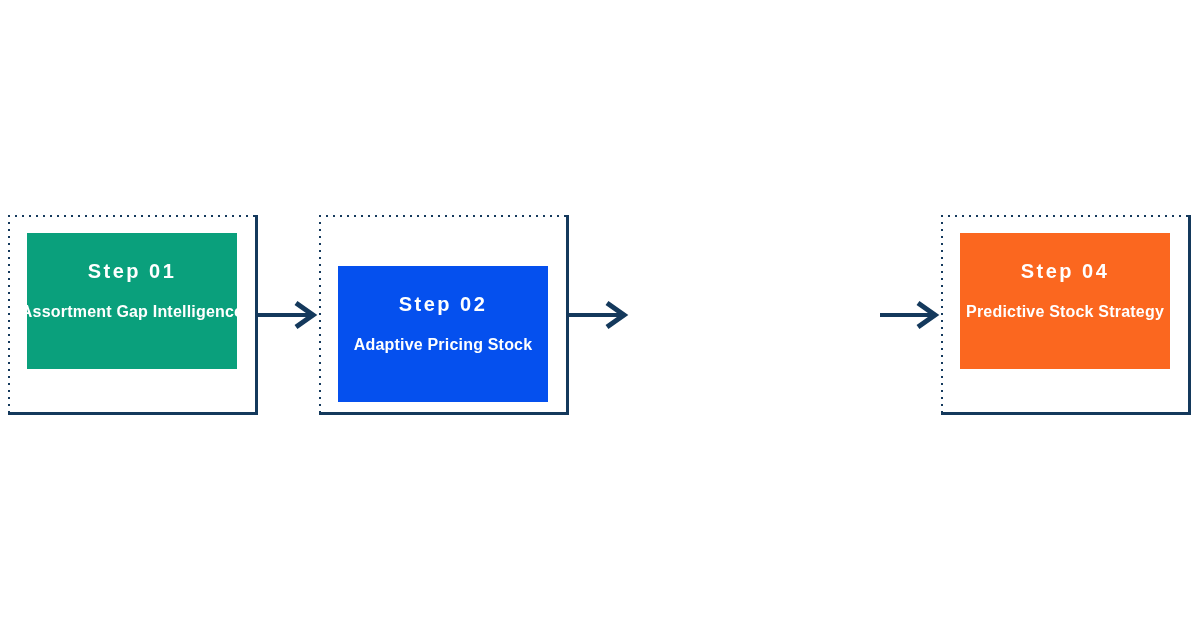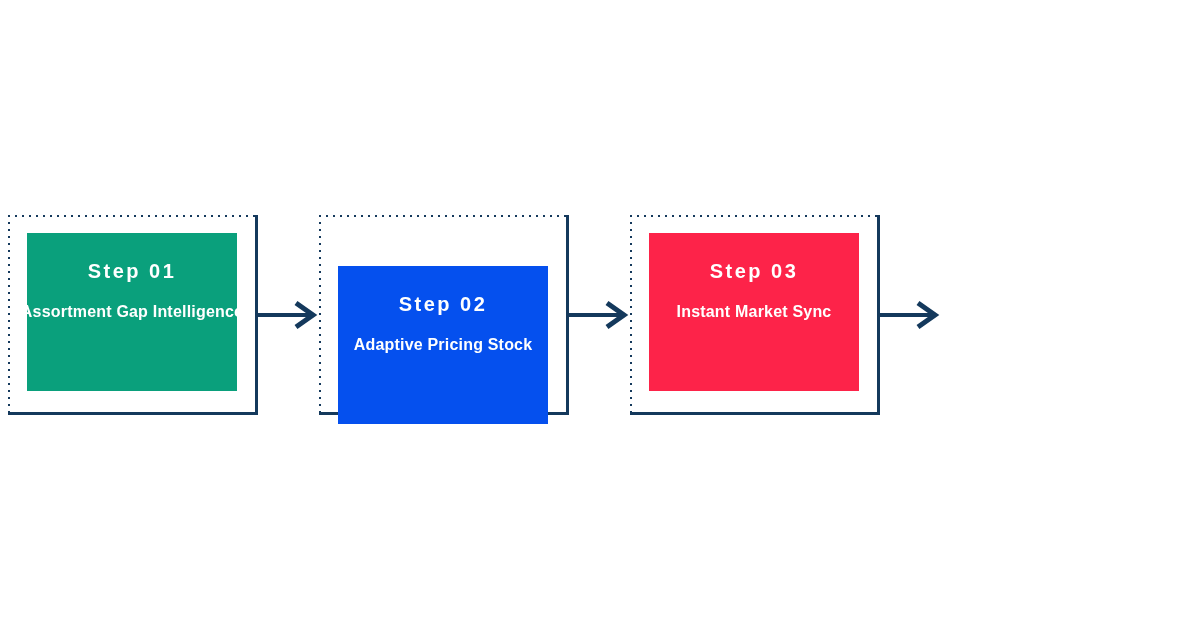--- a/index.html
+++ b/index.html
@@ -34,21 +34,21 @@
   .pos-0 { left: 8px; }
   .pos-1 { left: 319px; }
   .pos-2 { left: 630px; }
   .pos-3 { left: 941px; }
 
   .step-card {
     position: absolute;
     left: 19px;
     top: 18px;
     width: 210px;
-    height: 158px;
+    height: 136px;
     display: flex;
     flex-direction: column;
     align-items: center;
     box-sizing: border-box;
     padding-top: 26px;
   }
   .step-label {
     color: #ffffff;
     font-size: 20px;
     font-weight: bold;
@@ -103,26 +103,26 @@
       <div class="step-label">Step 02</div>
       <div class="step-title">Adaptive Pricing Stock</div>
     </div>
   </div>
 
   <svg class="arrow arrow-1" viewBox="0 0 61 34">
     <line x1="0" y1="17" x2="52" y2="17" stroke-width="4"></line>
     <polyline points="38,5 55,17 38,29" stroke-width="5"></polyline>
   </svg>
 
-  <div class="step-frame pos-2">
-    <div class="step-card" style="background-color: rgb(253, 35, 73);">
-      <div class="step-label">Step 03</div>
-      <div class="step-title">Instant Market Sync</div>
-    </div>
-  </div>
 
   <svg class="arrow arrow-2" viewBox="0 0 61 34">
     <line x1="0" y1="17" x2="52" y2="17" stroke-width="4"></line>
     <polyline points="38,5 55,17 38,29" stroke-width="5"></polyline>
   </svg>
 
+  <div class="step-frame pos-3">
+    <div class="step-card" style="background-color: rgb(251, 103, 31);">
+      <div class="step-label">Step 04</div>
+      <div class="step-title">Predictive Stock Strategy</div>
+    </div>
+  </div>
 
 </div>
 
 </body></html>

